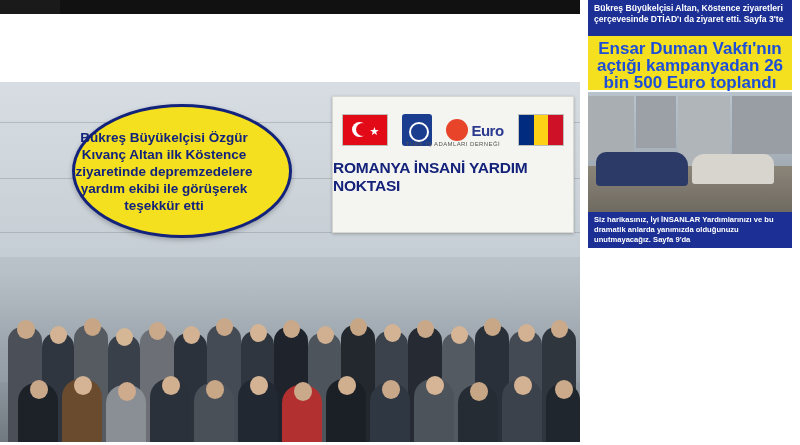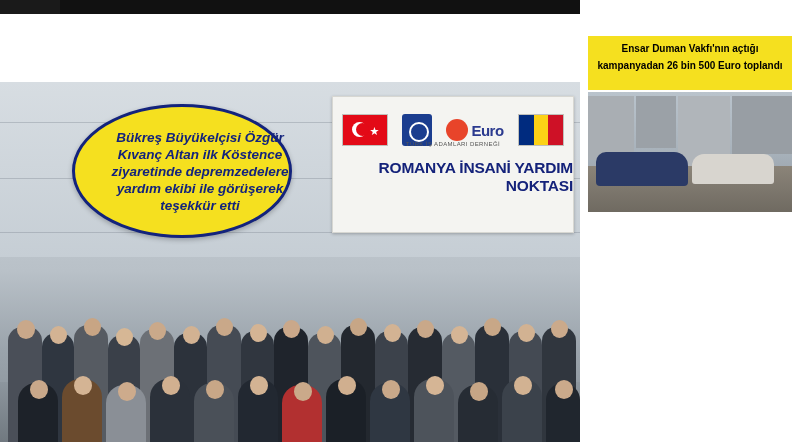--- a/index.html
+++ b/index.html
@@ -196,21 +196,21 @@
     text-align: center;
     font-size: 6px;
     color: #555;
     letter-spacing: 0.4px;
   }
   .banner-line1 {
     position: absolute;
     left: 0;
     top: 62px;
     width: 240px;
-    text-align: right;
+    text-align: left;
     font-weight: bold;
     font-size: 15.5px;
     color: #14227a;
     letter-spacing: -0.2px;
   }
   .banner-line2 {
     position: absolute;
     left: 0;
     top: 96px;
     width: 240px;
@@ -226,23 +226,22 @@
     position: absolute;
     left: 72px;
     top: 22px;
     width: 214px;
     height: 128px;
     background: #f5e01f;
     border: 3px solid #13237c;
     border-radius: 50% / 50%;
     display: flex;
     align-items: center;
-    justify-content: flex-end;
+    justify-content: flex-start;
     box-shadow: 0 2px 5px rgba(0,0,0,0.25);
-    font-style: italic;
   }
   .callout-text {
     width: 178px;
     text-align: center;
     font-weight: bold;
     font-size: 13.5px;
     line-height: 17px;
     color: #13237c;
   }
 
@@ -287,23 +286,23 @@
     padding: 3px 6px 0 6px;
     box-sizing: border-box;
   }
   .rc-yellow {
     position: absolute;
     left: 8px;
     top: 36px;
     width: 204px;
     height: 54px;
     background: #f5e01f;
-    color: #000000;
-    font-weight: bold;
-    font-size: 10px;
+    color: #1d4ed8;
+    font-weight: bold;
+    font-size: 17px;
     line-height: 17px;
     text-align: center;
     padding: 4px 6px 0 6px;
     box-sizing: border-box;
   }
   .rc-photo {
     position: absolute;
     left: 8px;
     top: 92px;
     width: 204px;
@@ -473,29 +472,31 @@
       <div class="person" style="left:458px;width:40px; height:60px; background:#262c34; border-radius:18px 18px 0 0;"></div>
       <div class="head" style="left:470px;top:150px; width:18px; height:19px; background:#c7a686;"></div>
       <div class="person" style="left:502px;width:40px; height:66px; background:#3b424b; border-radius:18px 18px 0 0;"></div>
       <div class="head" style="left:514px;top:144px; width:18px; height:19px; background:#d2b292;"></div>
       <div class="person" style="left:546px;width:34px; height:62px; background:#20262e; border-radius:18px 18px 0 0;"></div>
       <div class="head" style="left:555px;top:148px; width:18px; height:19px; background:#cbaa8b;"></div>
     </div>
   </div>
 
   <div class="right-col">
+    <div class="rc-blue-top">Bükreş Büyükelçisi Altan, Köstence ziyaretleri çerçevesinde DTİAD'ı da ziyaret etti. Sayfa 3'te</div>
     <div class="rc-yellow">Ensar Duman Vakfı'nın açtığı kampanyadan 26 bin 500 Euro toplandı</div>
 
     <div class="rc-photo">
       <div class="bldg" style="left:0px;  width:46px; height:64px; background:#a9aeb3;"></div>
       <div class="bldg" style="left:48px; width:40px; height:52px; background:#9ba1a7;"></div>
       <div class="bldg" style="left:90px; width:52px; height:70px; background:#b0b5ba;"></div>
       <div class="bldg" style="left:144px;width:60px; height:58px; background:#989ea4;"></div>
       <div class="rubble"></div>
       <div class="car"></div>
       <div class="car2"></div>
     </div>
 
+    <div class="rc-blue-bottom">Siz harikasınız, İyi İNSANLAR Yardımlarınızı ve bu dramatik anlarda yanımızda olduğunuzu unutmayacağız. Sayfa 9'da</div>
     <div class="rc-filler"></div>
   </div>
 
   <div class="bottom-strip"></div>
 </div>
 
 </body></html>

